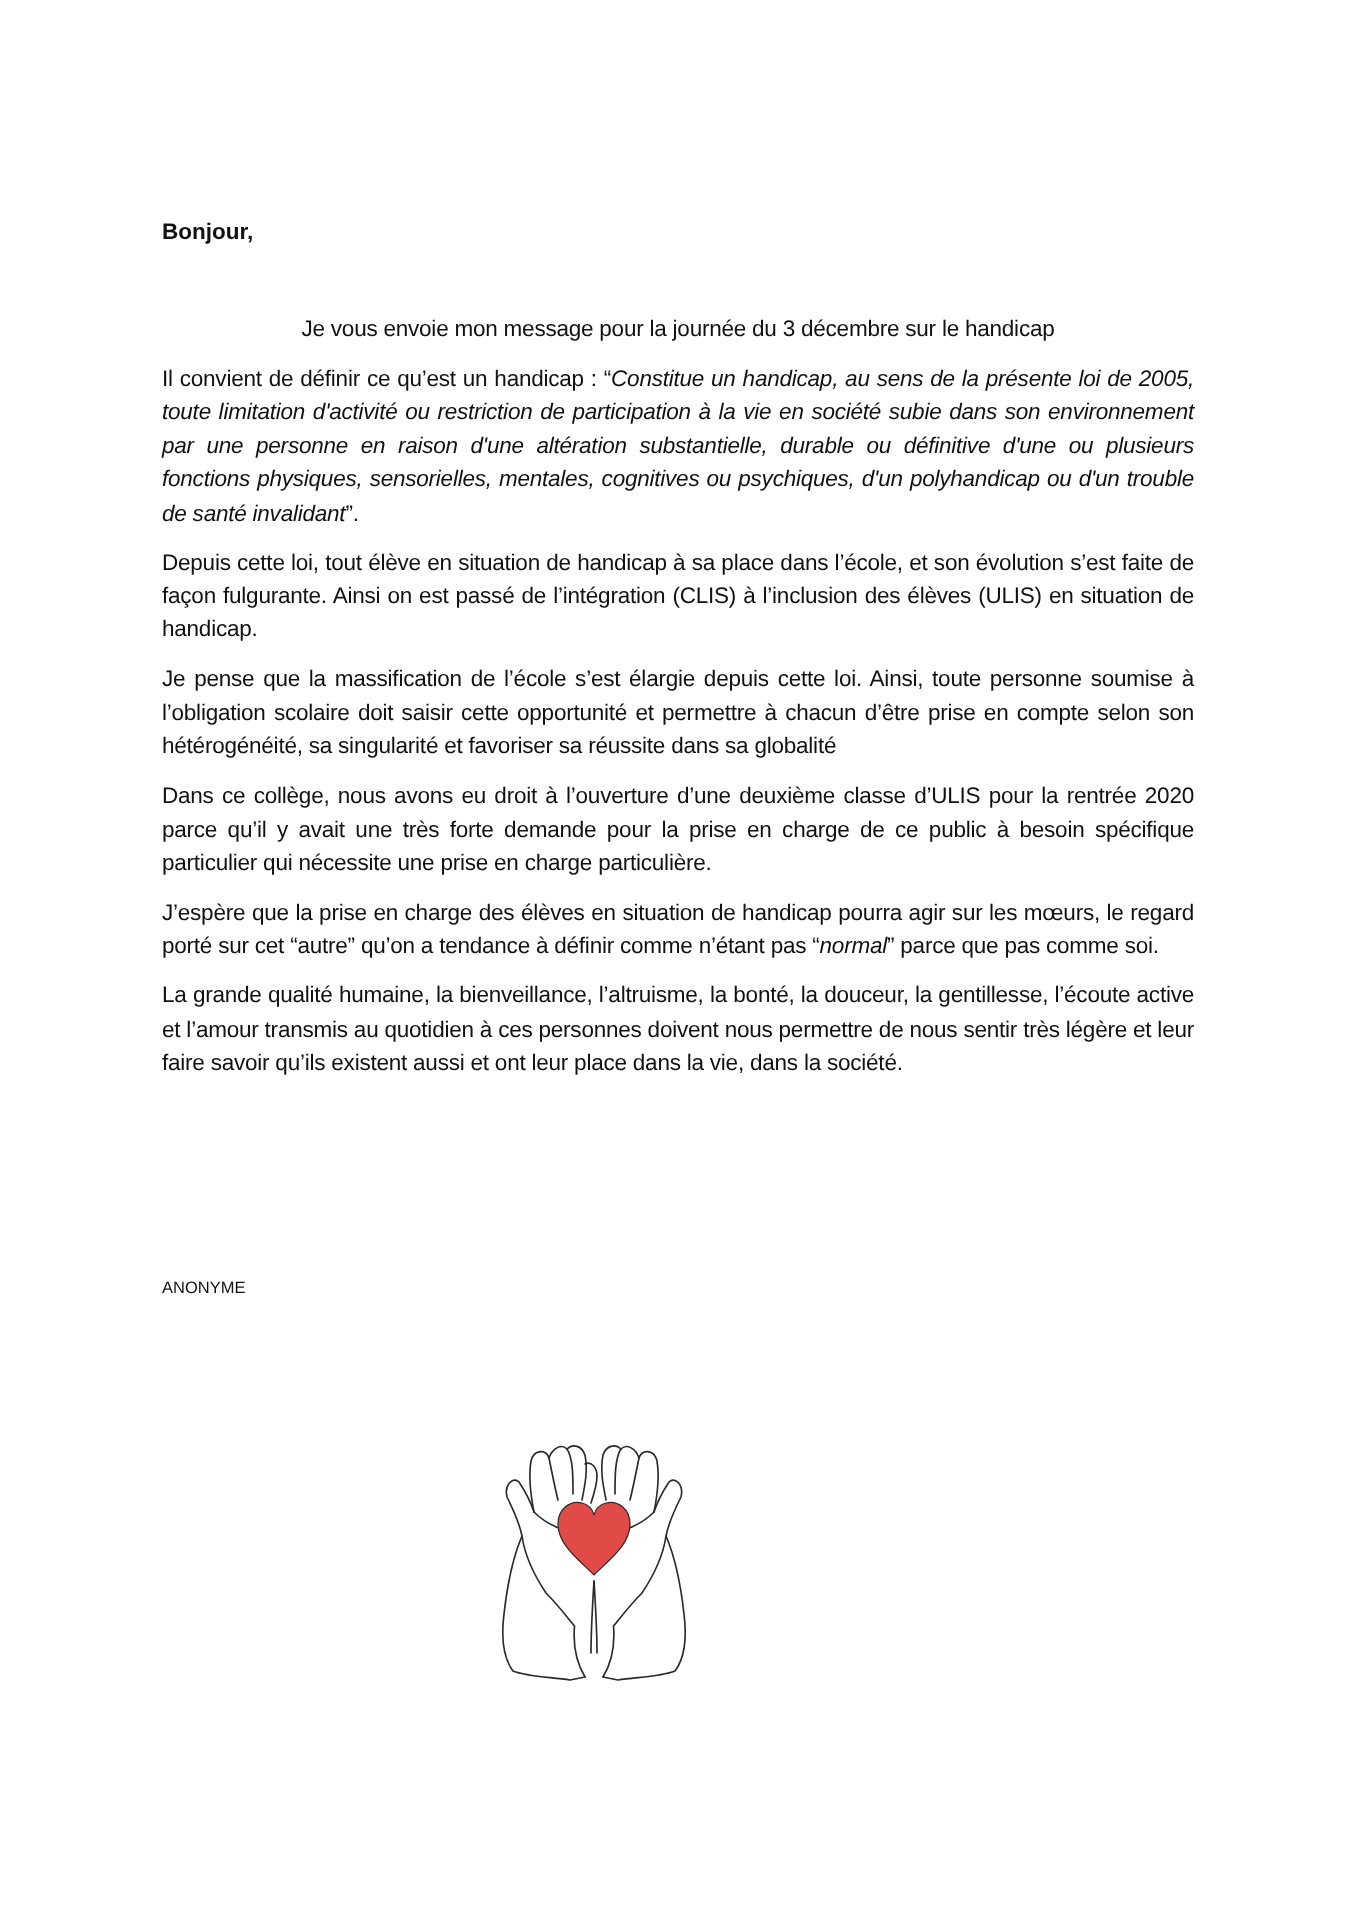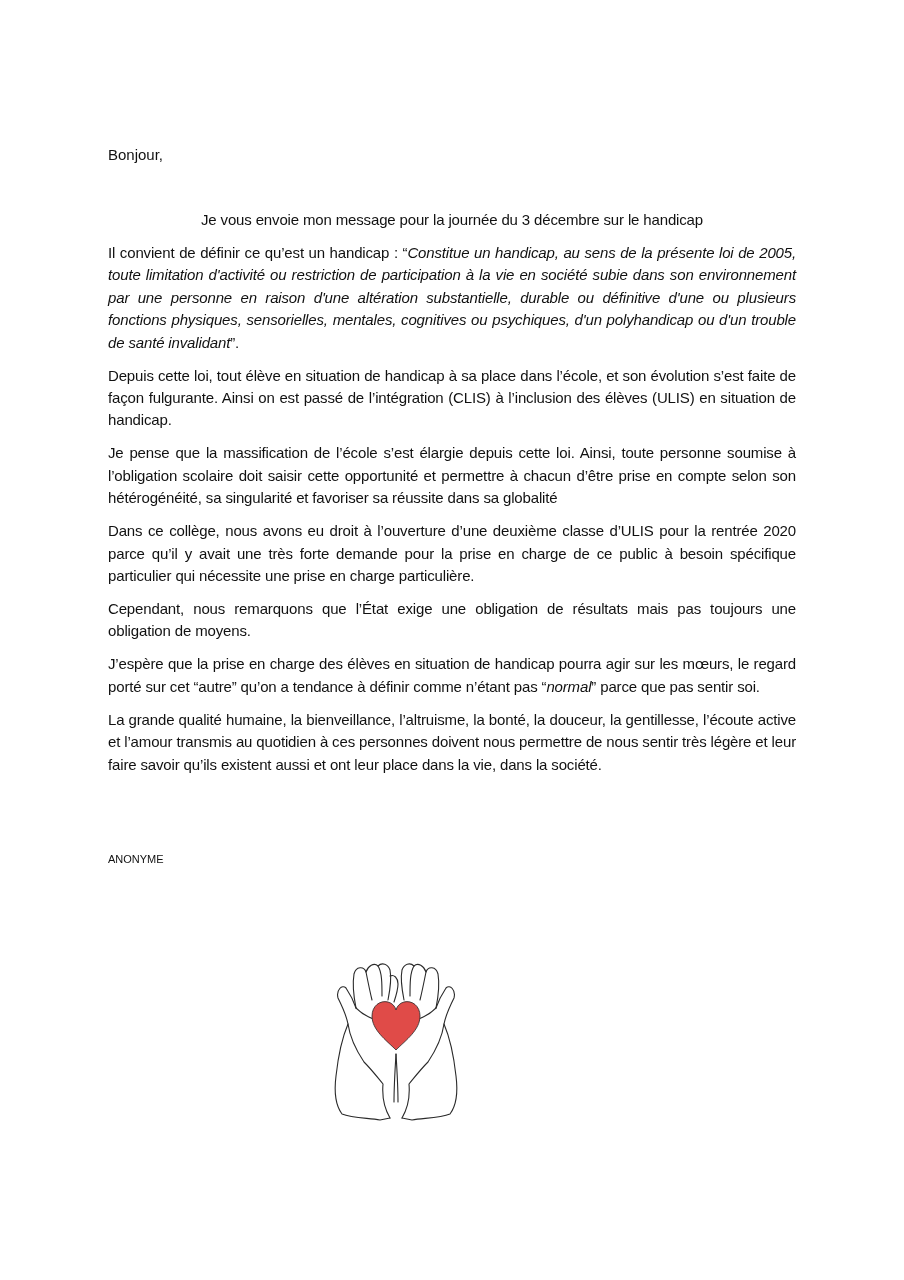--- a/index.html
+++ b/index.html
@@ -21,20 +21,21 @@
       top: 0;
       width: 688px;
     }
     .greeting {
       position: absolute;
       top: 144px;
       left: 0;
       font-size: 15px;
       line-height: 22px;
       margin: 0;
+      font-weight: bold;
     }
     .body-text {
       position: absolute;
       top: 209px;
       left: 0;
       width: 688px;
     }
     .para {
       font-size: 15px;
       line-height: 22.4px;
@@ -70,23 +71,22 @@
   <p class="greeting">Bonjour,</p>
 
   <div class="body-text">
     <p class="para left">Je vous envoie mon message pour la journée du 3 décembre sur le handicap</p>
 
     <p class="para"><span>Il convient de définir ce qu’est un handicap : “</span><i>Constitue un handicap, au sens de la présente loi de 2005, toute limitation d'activité ou restriction de participation à la vie en société subie dans son environnement par une personne en raison d'une altération substantielle, durable ou définitive d'une ou plusieurs fonctions physiques, sensorielles, mentales, cognitives ou psychiques, d'un polyhandicap ou d'un trouble de santé invalidant</i><span>”.</span></p>
 
     <p class="para">Depuis cette loi, tout élève en situation de handicap à sa place dans l’école, et son évolution s’est faite de façon fulgurante. Ainsi on est passé de l’intégration (CLIS) à l’inclusion des élèves (ULIS) en situation de handicap.</p>
     <p class="para">Je pense que la massification de l’école s’est élargie depuis cette loi. Ainsi, toute personne soumise à l’obligation scolaire doit saisir cette opportunité et permettre à chacun d’être prise en compte selon son hétérogénéité, sa singularité et favoriser sa réussite dans sa globalité</p>
     <p class="para">Dans ce collège, nous avons eu droit à l’ouverture d’une deuxième classe d’ULIS pour la rentrée 2020 parce qu’il y avait une très forte demande pour la prise en charge de ce public à besoin spécifique particulier qui nécessite une prise en charge particulière.</p>
-    <p class="para">Cependant, nous remarquons que l’État exige une obligation de résultats mais pas toujours une obligation de moyens.</p>
 
-    <p class="para"><span>J’espère que la prise en charge des élèves en situation de handicap pourra agir sur les mœurs, le regard porté sur cet “autre” qu’on a tendance à définir comme n’étant pas “</span><i>normal</i><span>” parce que pas sentir soi.</span></p>
+    <p class="para"><span>J’espère que la prise en charge des élèves en situation de handicap pourra agir sur les mœurs, le regard porté sur cet “autre” qu’on a tendance à définir comme n’étant pas “</span><i>normal</i><span>” parce que pas comme soi.</span></p>
 
     <p class="para">La grande qualité humaine, la bienveillance, l’altruisme, la bonté, la douceur, la gentillesse, l’écoute active et l’amour transmis au quotidien à ces personnes doivent nous permettre de nous sentir très légère et leur faire savoir qu’ils existent aussi et ont leur place dans la vie, dans la société.</p>
   </div>
 
   <p class="signature">ANONYME</p>
 </div>
 
 <svg class="illustration" viewBox="0 0 136 168" xmlns="http://www.w3.org/2000/svg">
   <g fill="none" stroke="#2a2a2a" stroke-width="1.1" stroke-linejoin="round" stroke-linecap="round">
 

